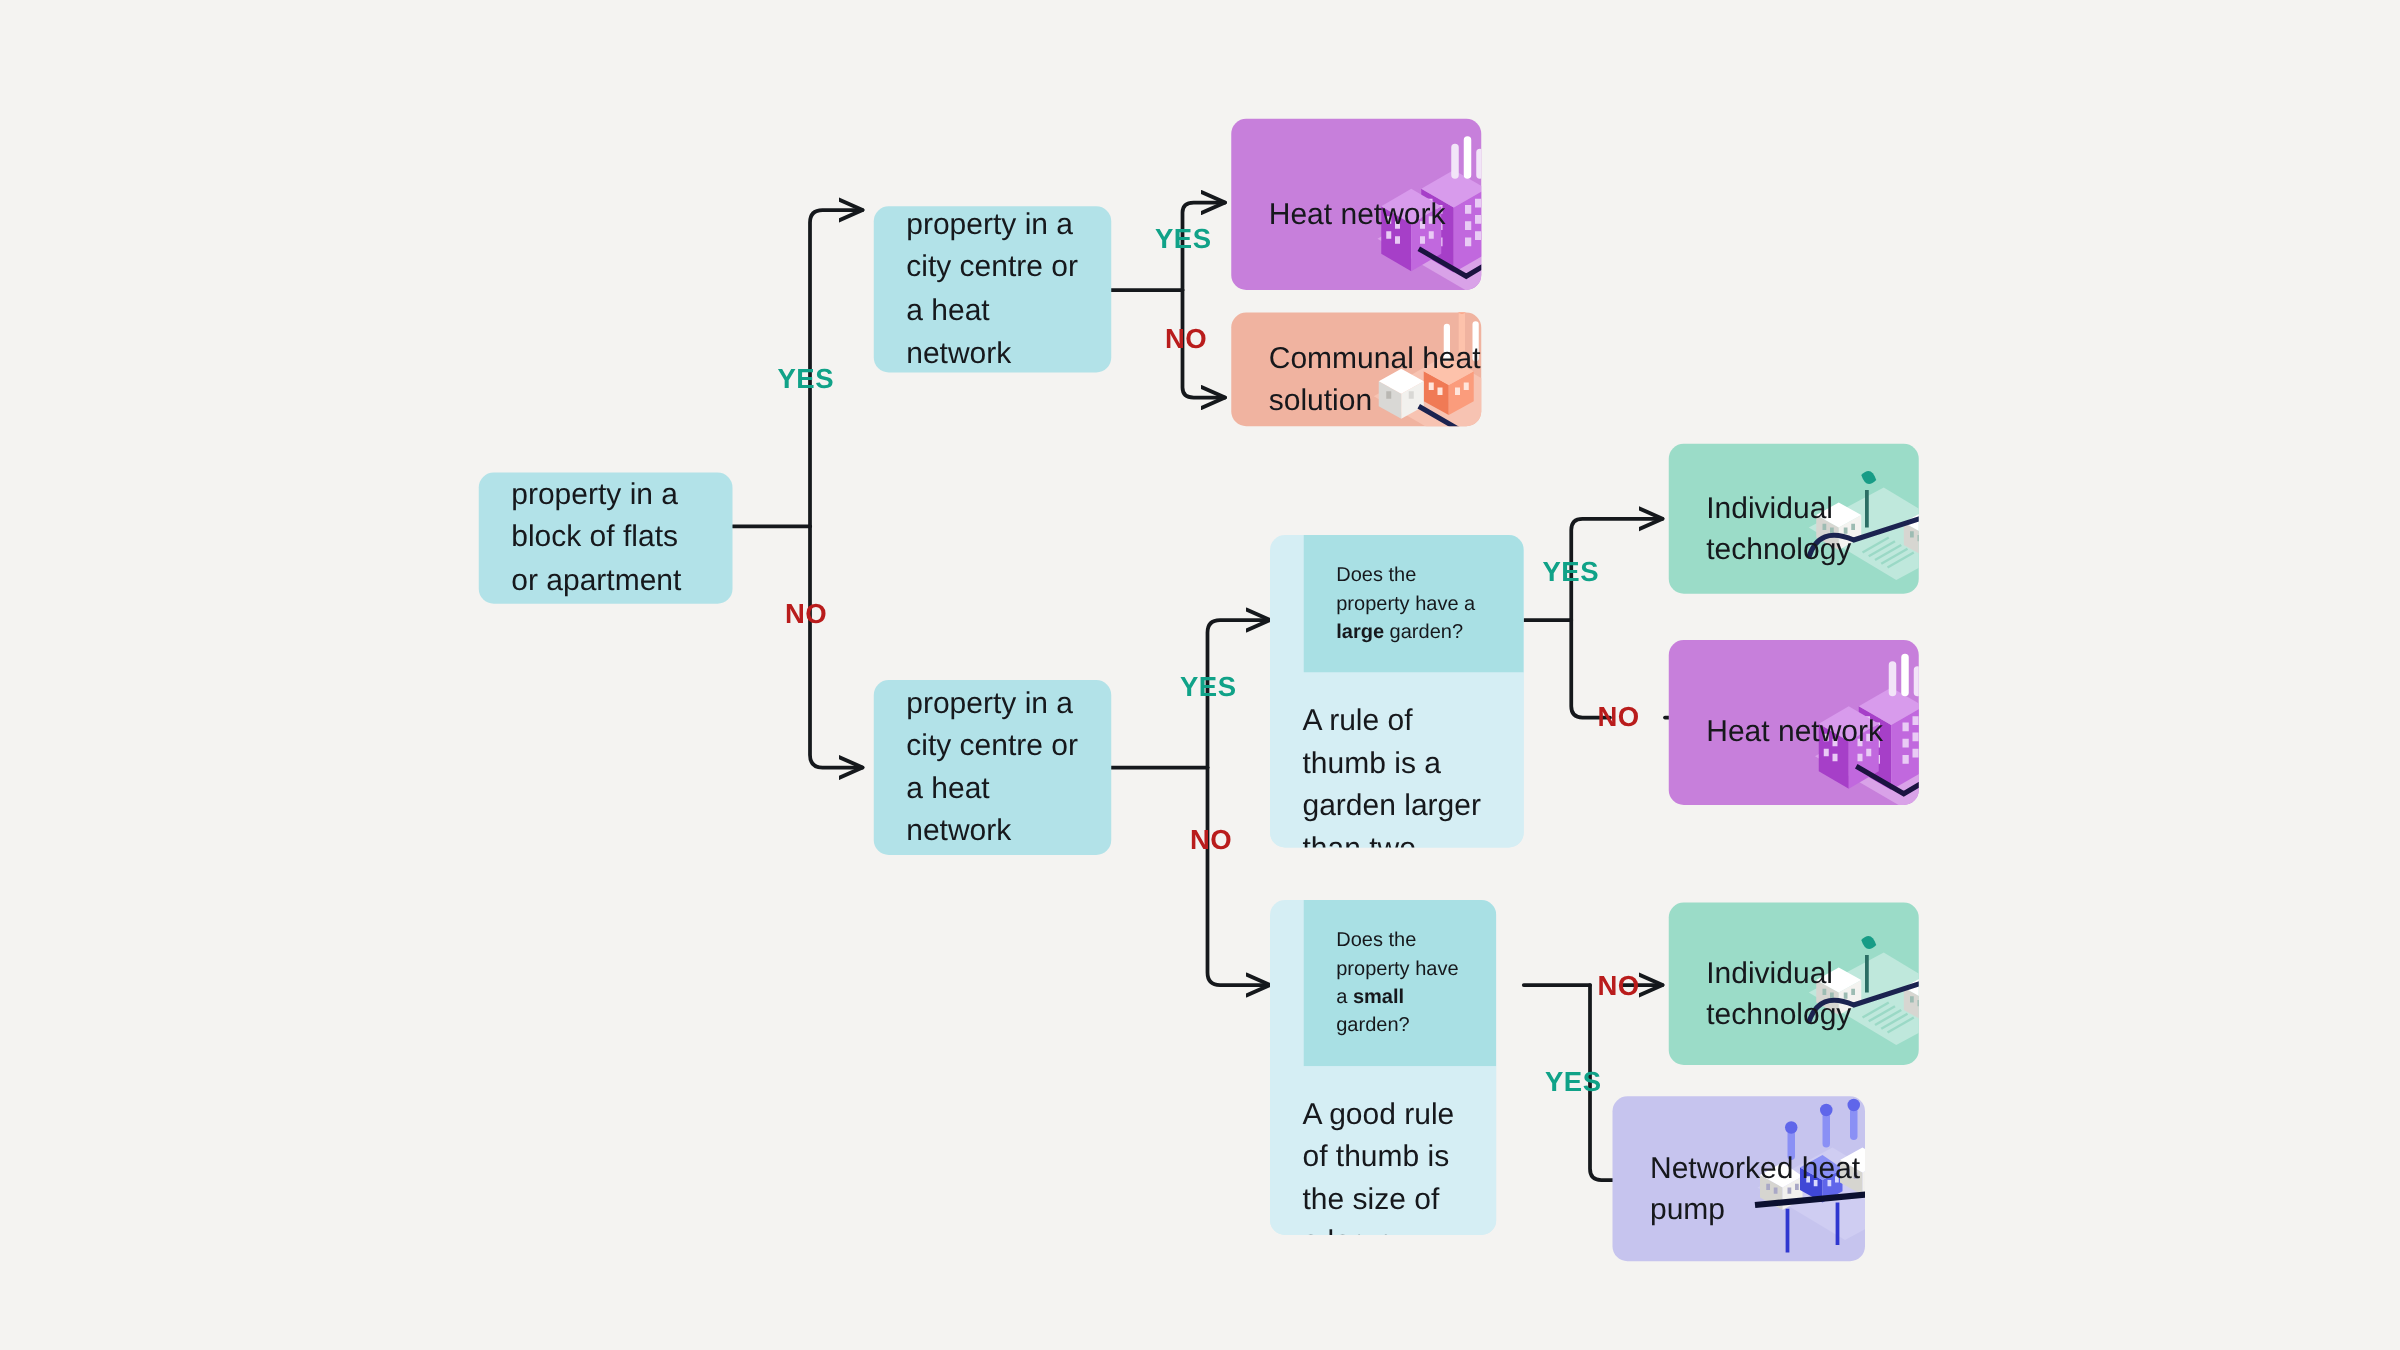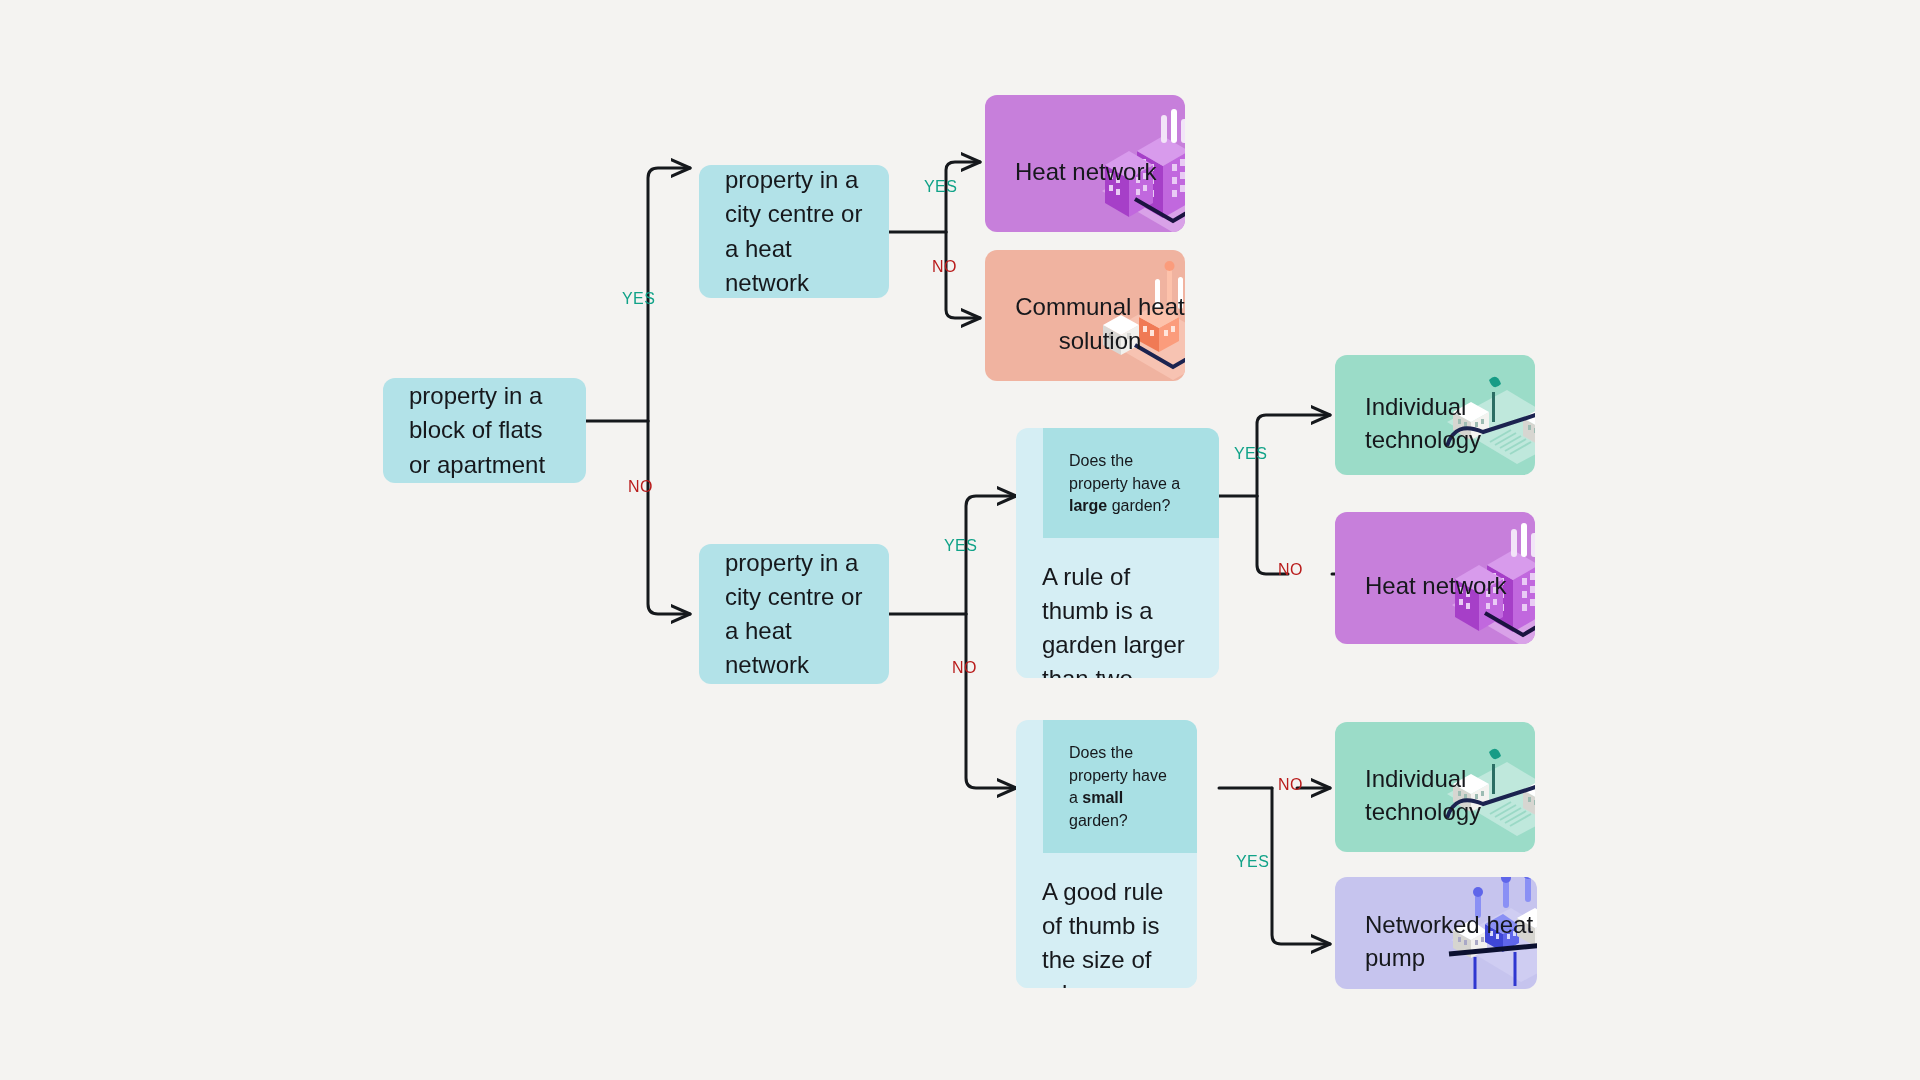--- a/index.html
+++ b/index.html
@@ -38,21 +38,21 @@
     padding:16px 0 0 30px;
     font-size:24px;line-height:1.38;color:#16181c;
   }
   .outcome-label{position:relative;z-index:3;max-width:230px;}
 
   .art{position:absolute;right:-62px;top:50%;transform:translateY(-50%);
        width:170px;height:130px;z-index:2;}
   .art svg{display:block;overflow:visible;}
 
   .edge-label{
-    position:absolute;font-size:16px;font-weight:normal;letter-spacing:.4px;
+    position:absolute;font-size:22px;font-weight:bold;letter-spacing:.4px;
     white-space:nowrap;
   }
   .yes{color:#10a288;}
   .no{color:#b91c1c;}
 
   b{font-weight:bold;}
 </style>
 </head>
 <body style="background: rgb(244, 243, 241);">
 
@@ -165,21 +165,21 @@
             <rect x="145" y="76" width="4" height="6"></rect>
         </g>
         <rect x="84" y="16" width="6" height="28" rx="3" fill="#f2e4f8"></rect>
         <rect x="94" y="10" width="6" height="34" rx="3" fill="#ffffff"></rect>
         <rect x="104" y="20" width="6" height="24" rx="3" fill="#f2e4f8"></rect>
         <path d="M 58 100 L 96 122 L 118 109 L 140 122" fill="none" stroke="#1b1340" stroke-width="4"></path>
       </svg>
     </span>
   </div>
 
-  <div class="node outcome" style="left:985px;top:250px;width:200px;height:131px;background:#f0b3a0;text-align:center;">
+  <div class="node outcome" style="left:985px;top:250px;width:200px;height:91px;background:#f0b3a0;">
     <span class="outcome-label">Communal heat solution</span>
     <span class="art">
       <svg viewBox="0 0 170 130" width="170" height="130">
         <polygon points="22,86 78,54 152,97 96,129" fill="#f7c3b2"></polygon>
         <polygon points="112,42 112,100 134,113 134,55" fill="#f07a55"></polygon>
         <polygon points="134,55 134,113 156,100 156,42" fill="#fb9c7c"></polygon>
         <polygon points="112,42 134,29 156,42 134,55" fill="#fdc2ab"></polygon>
         <g fill="#ffe5db">
           <rect x="116" y="52" width="4" height="6"></rect>
             <rect x="123" y="56" width="4" height="6"></rect>
@@ -359,21 +359,21 @@
           <path d="M 73 98 L 94 86"></path>
             <path d="M 78 101 L 99 89"></path>
           <path d="M 83 104 L 104 92"></path>
         </g>
         <path d="M 20 96 q 8 -26 36 -14 L 118 62" fill="none" stroke="#1b2350" stroke-width="4"></path>
         <path d="M 110 66 L 120 60 L 117 71" fill="#1b2350"></path>
       </svg>
     </span>
   </div>
 
-  <div class="node outcome" style="left:1335px;top:877px;width:202px;height:112px;background:#c6c4ee;">
+  <div class="node outcome" style="left:1290px;top:877px;width:202px;height:132px;background:#c6c4ee;">
     <span class="outcome-label">Networked heat pump</span>
     <span class="art">
       <svg viewBox="0 0 170 130" width="170" height="130">
         <polygon points="22,72 82,40 152,82 92,114" fill="#cfcdf2"></polygon>
         <g>
           <polygon points="24,62 24,80 42,90 42,72" fill="#d6d5d0"></polygon>
           <polygon points="42,72 42,90 58,81 58,63" fill="#f2f1ee"></polygon>
           <polygon points="24,62 42,52 58,63 42,72" fill="#ffffff"></polygon>
           <g fill="#a9a8c6">
               <rect x="29" y="69" width="3" height="5"></rect>

